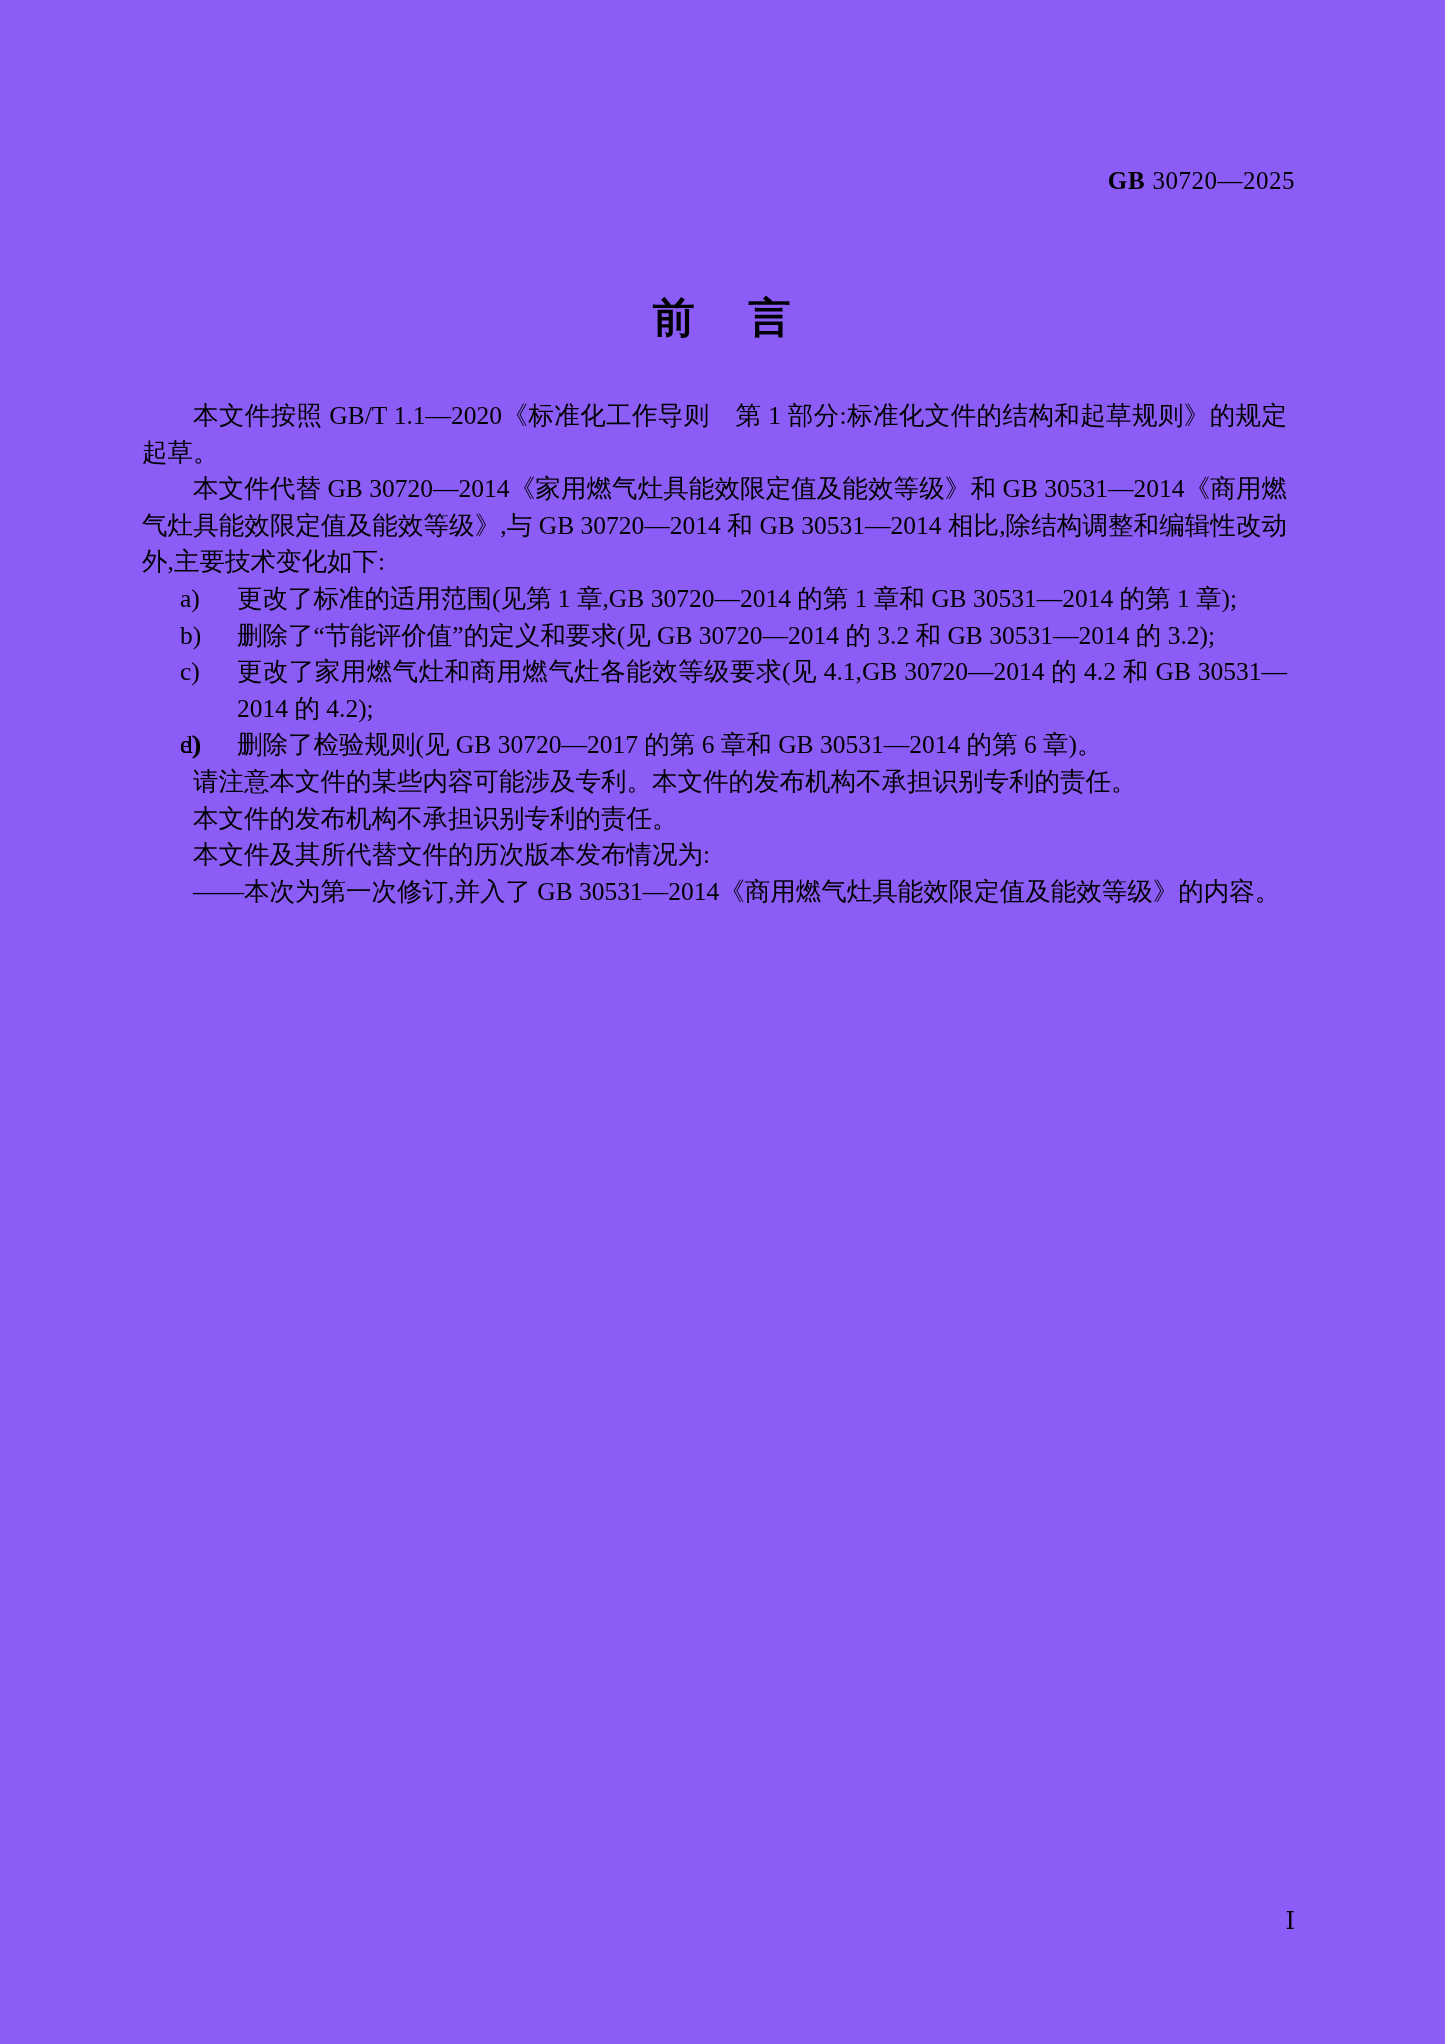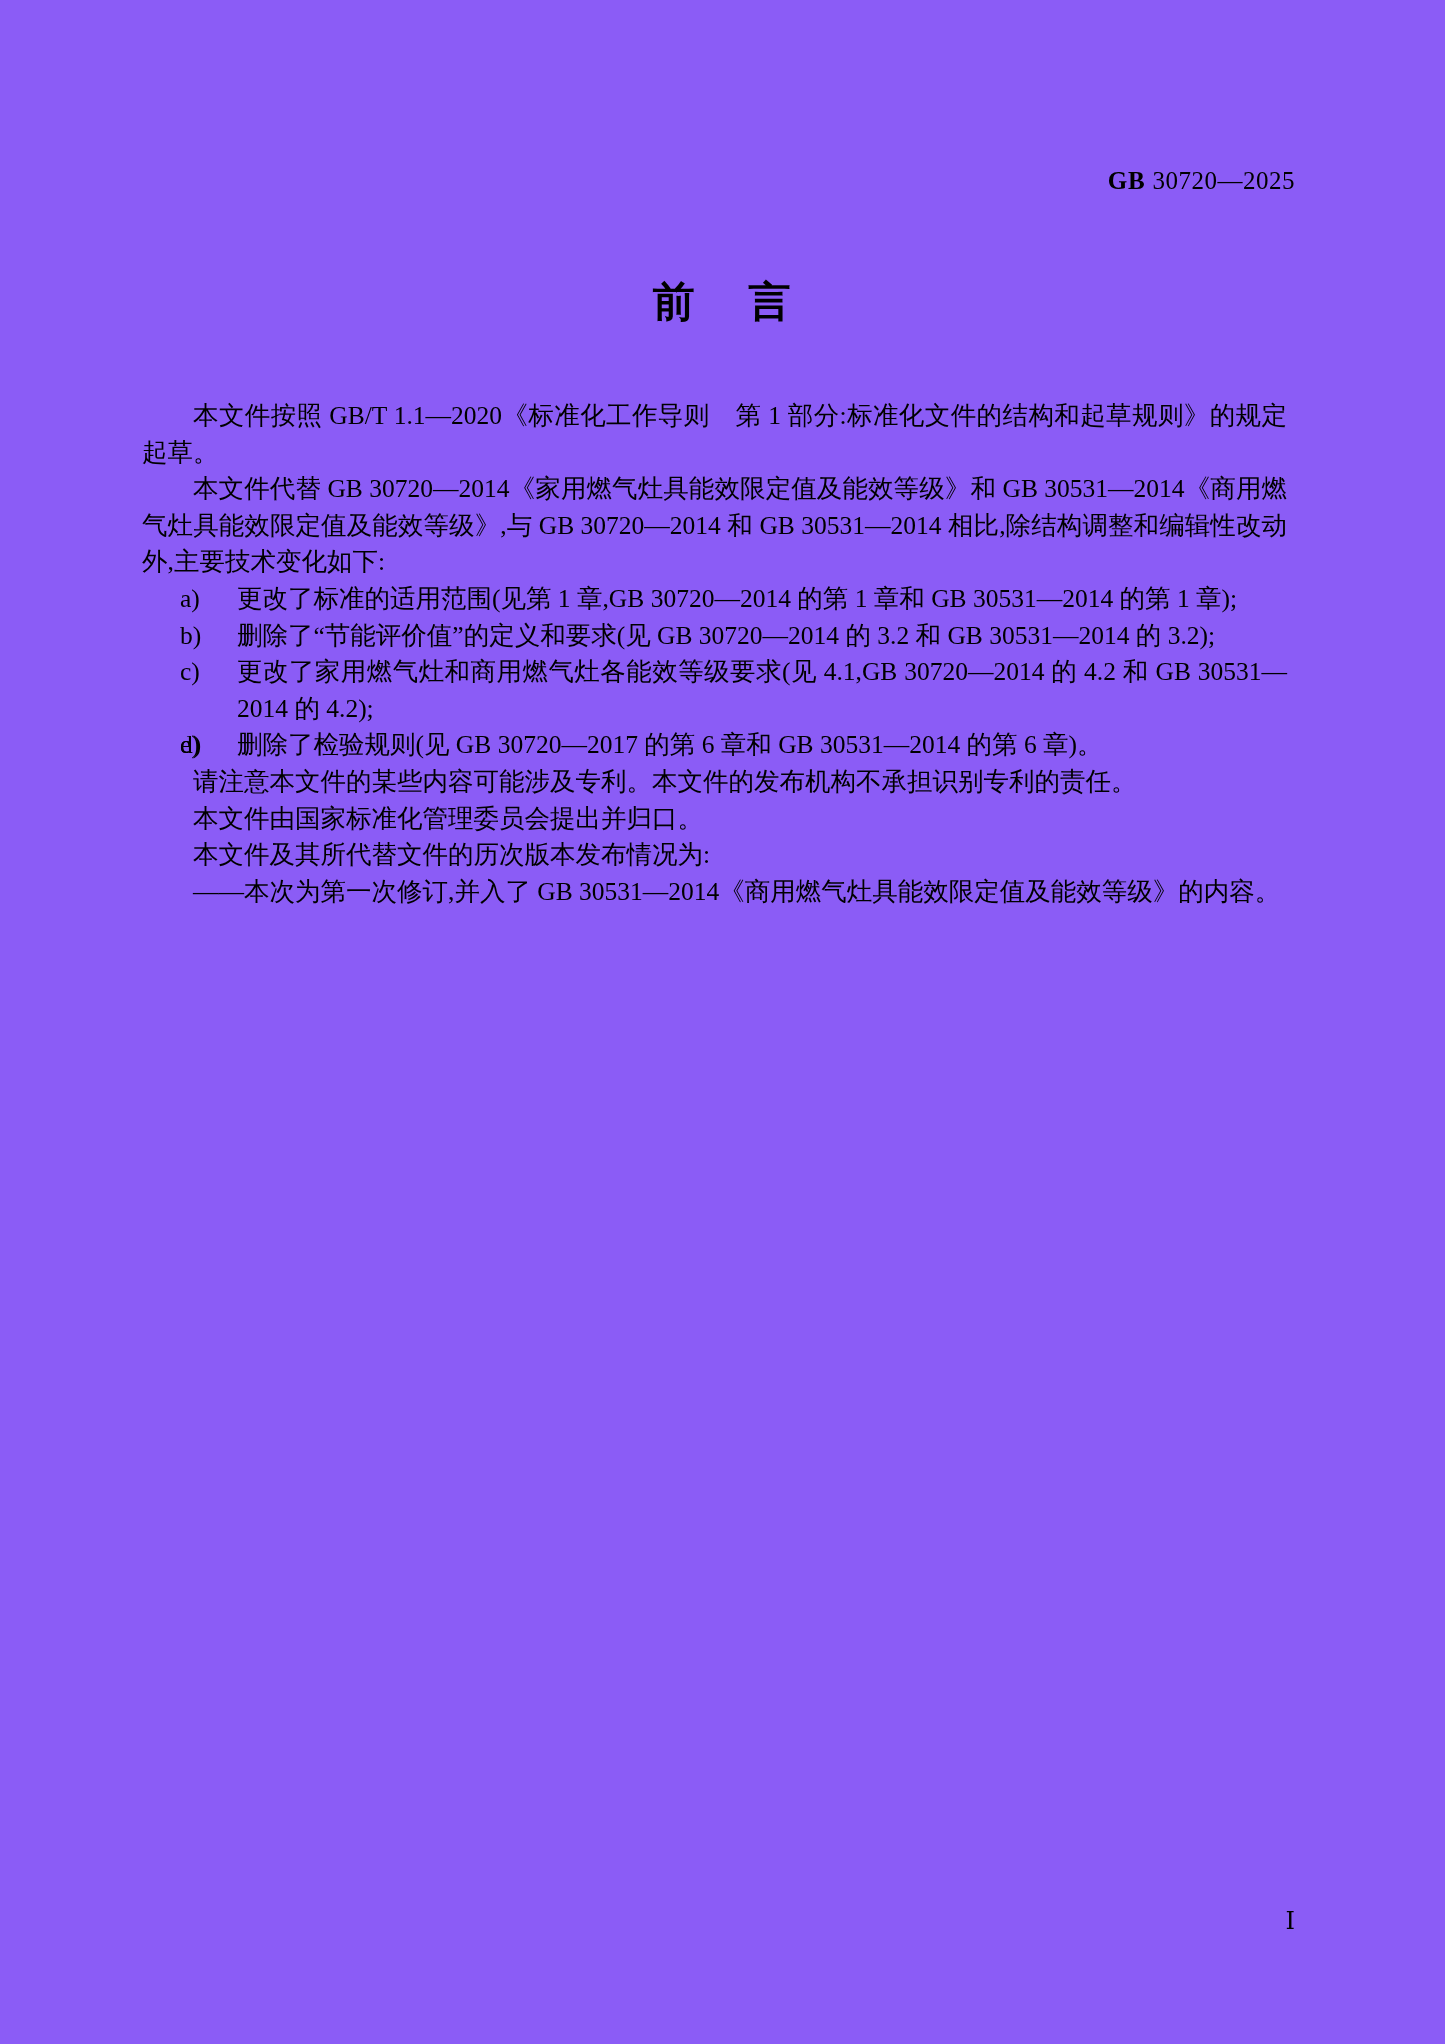--- a/index.html
+++ b/index.html
@@ -37,21 +37,21 @@
     white-space: nowrap;
   }
   .page-header .std-prefix {
     font-weight: bold;
     letter-spacing: 1px;
   }
 
   
   .section-title {
     position: absolute;
-    top: 274px;
+    top: 290px;
     left: 0;
     width: 100%;
     text-align: center;
     font-family: "DejaVu Sans", "Liberation Sans", sans-serif;
     font-size: 42px;
     font-weight: bold;
     line-height: 56px;
     letter-spacing: 0.04em;
   }
   .section-title .gap {
@@ -160,21 +160,21 @@
         <span class="marker">d)</span>
       </li>
       <li>
         <span class="marker">e)</span>
         <span>删除了检验规则(见 GB 30720—2017 的第 6 章和 GB 30531—2014 的第 6 章)。</span>
       </li>
     </ul>
 
     <p class="para">请注意本文件的某些内容可能涉及专利。本文件的发布机构不承担识别专利的责任。</p>
 
-    <p class="para">本文件由国家标准化管理委员会提出并归口。</p>
+    <p class="para">本文件的发布机构不承担识别专利的责任。</p>
 
     <p class="para">本文件及其所代替文件的历次版本发布情况为:</p>
 
     <ul class="dash-list">
       <li>——本次为第一次修订,并入了 GB 30531—2014《商用燃气灶具能效限定值及能效等级》的内容。</li>
     </ul>
 
   </div>
 
   <div class="folio">Ⅰ</div>

